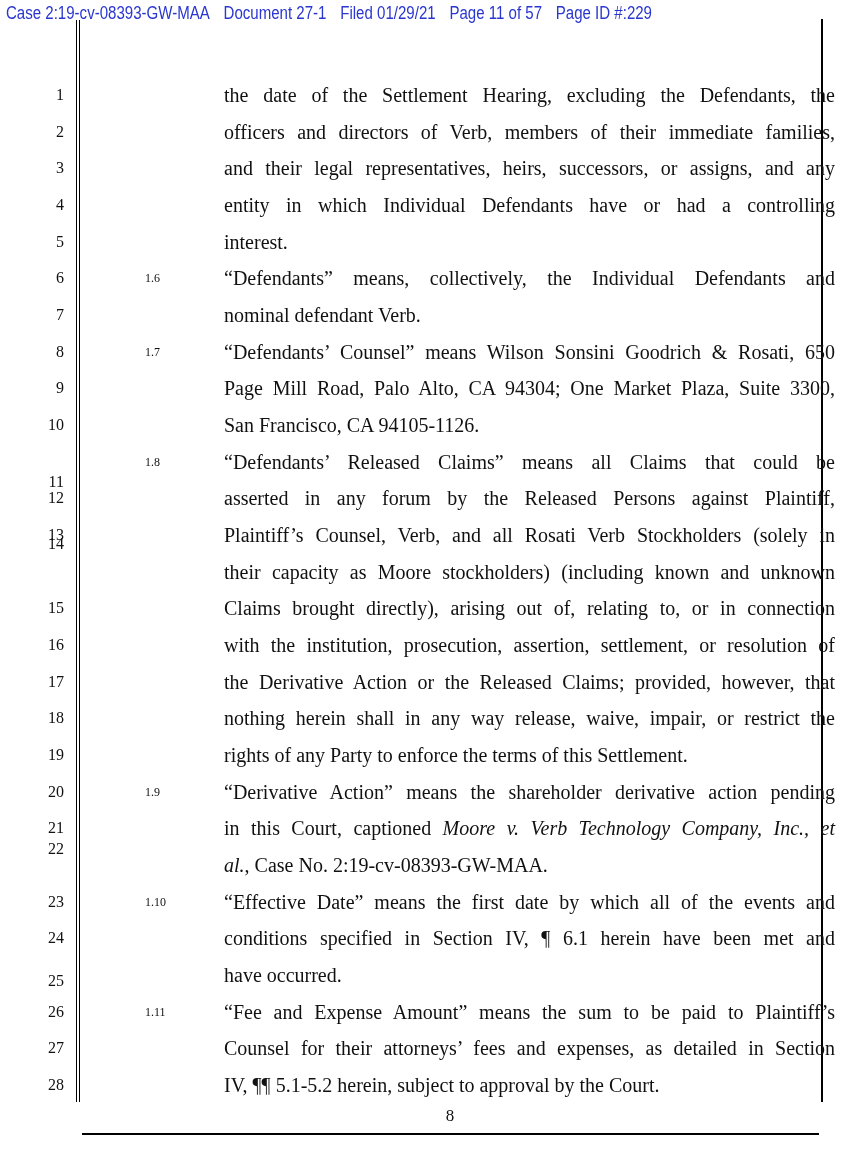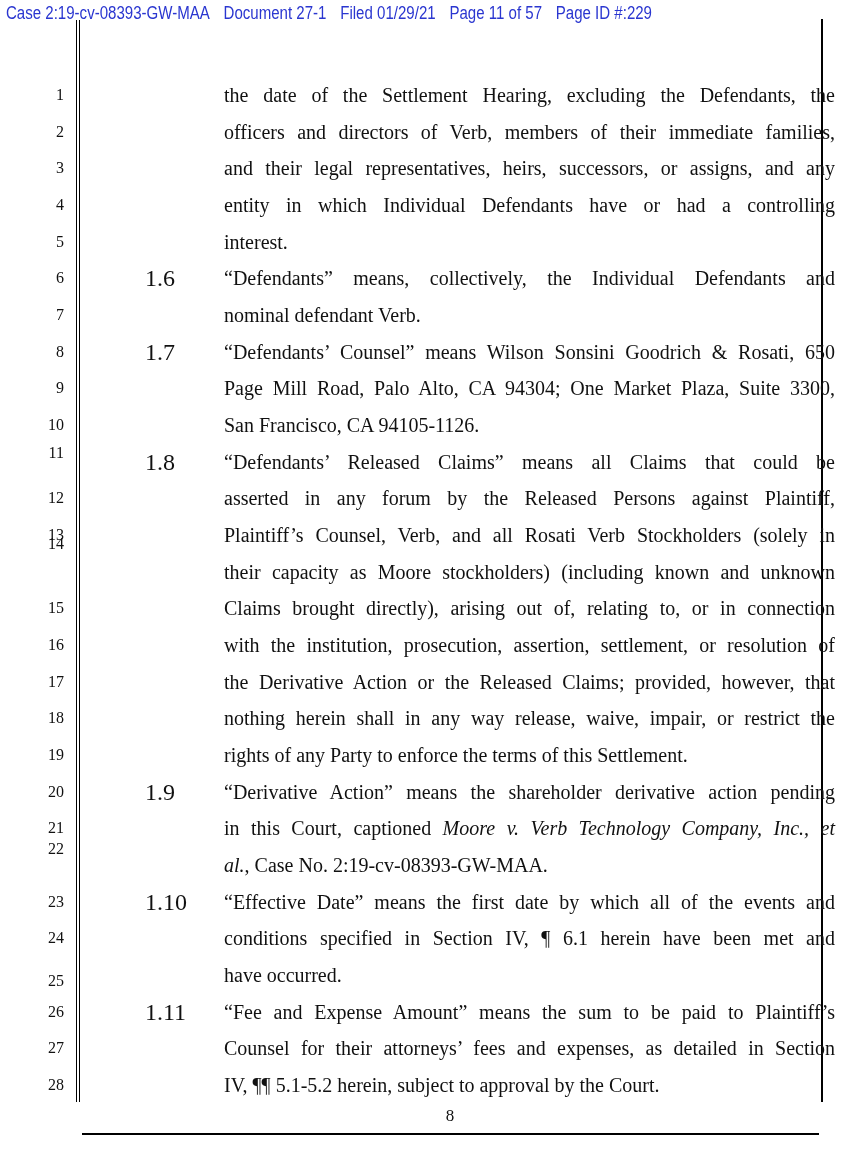--- a/index.html
+++ b/index.html
@@ -23,21 +23,21 @@
     position: absolute; right: 0; width: 40px; text-align: right;
     font-family: "Liberation Serif", serif; font-size: 16px; color: #111;
   }
   .body-text {
     font-family: "Liberation Serif", serif; font-size: 20px; color: #111;
   }
   .row { position: absolute; left: 200px; width: 611px; height: 37px; line-height: 37px; white-space: nowrap; margin-left: 24px; }
   .row.justify { text-align: justify; text-align-last: justify; }
   .sec-num {
     position: absolute; left: 145px; width: 50px; height: 37px; line-height: 37px;
-    font-family: "Liberation Serif", serif; font-size: 24px; color: #111;
+    font-family: "Liberation Serif", serif; font-size: 12px; color: #111;
   }
   .footer-num {
     position: absolute; left: 440px; top: 1106px; width: 20px; text-align: center;
     font-family: "Liberation Serif", serif; font-size: 17px; color: #111;
   }
   .footer-rule { position: absolute; left: 82px; top: 1133px; width: 737px; height: 1.5px; background: #000; }
   i { font-style: italic; }
 </style>
 </head>
 <body>
@@ -54,21 +54,21 @@
   <div class="line-num" style="top:86px">1</div>
   <div class="line-num" style="top:123px">2</div>
   <div class="line-num" style="top:159px">3</div>
   <div class="line-num" style="top:196px">4</div>
   <div class="line-num" style="top:233px">5</div>
   <div class="line-num" style="top:269px">6</div>
   <div class="line-num" style="top:306px">7</div>
   <div class="line-num" style="top:343px">8</div>
   <div class="line-num" style="top:379px">9</div>
   <div class="line-num" style="top:416px">10</div>
-  <div class="line-num" style="top:444px">11</div>
+  <div class="line-num" style="top:473px">11</div>
   <div class="line-num" style="top:489px">12</div>
   <div class="line-num" style="top:526px">13</div>
   <div class="line-num" style="top:535px">14</div>
   <div class="line-num" style="top:599px">15</div>
   <div class="line-num" style="top:636px">16</div>
   <div class="line-num" style="top:673px">17</div>
   <div class="line-num" style="top:709px">18</div>
   <div class="line-num" style="top:746px">19</div>
   <div class="line-num" style="top:783px">20</div>
   <div class="line-num" style="top:819px">21</div>

